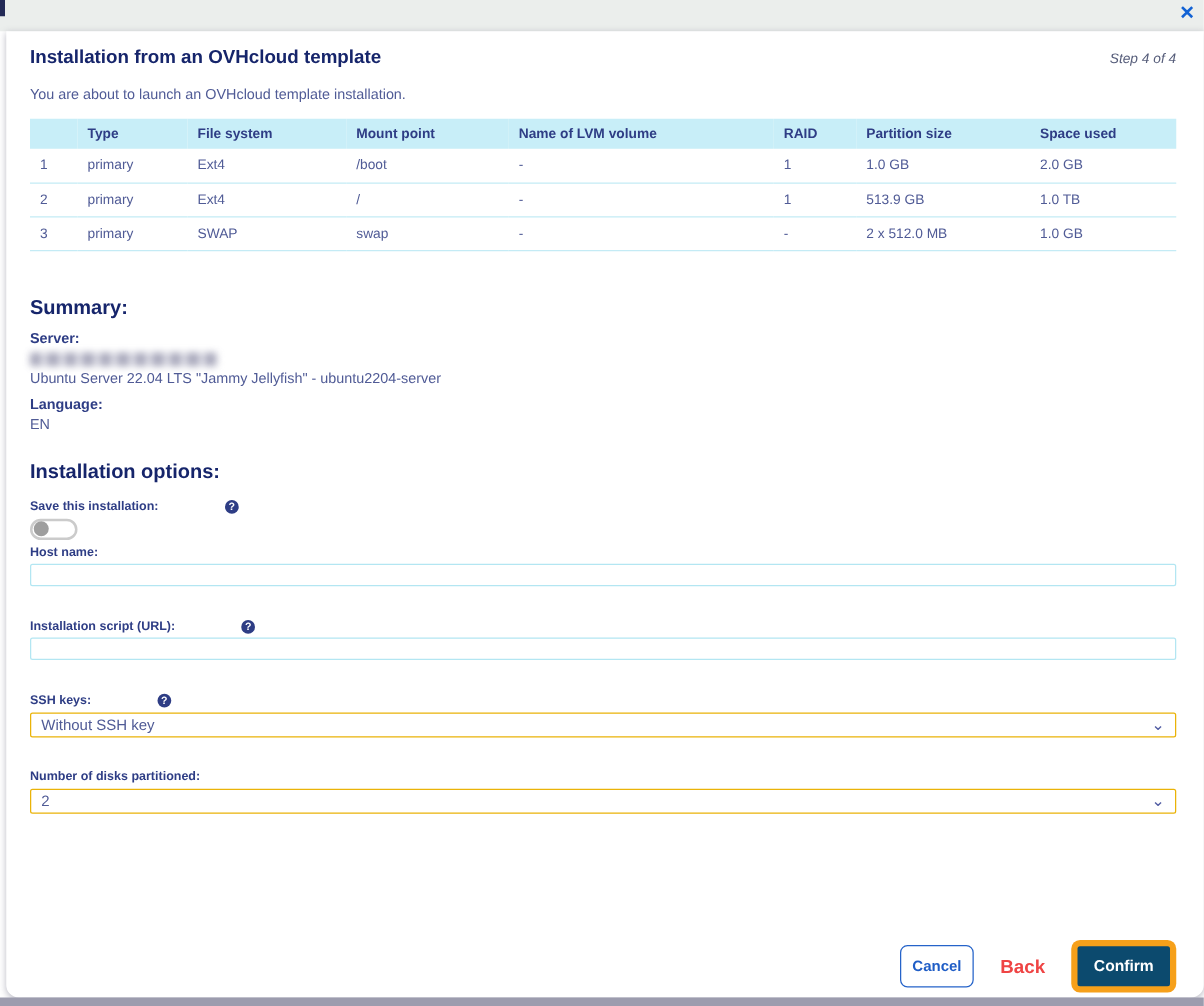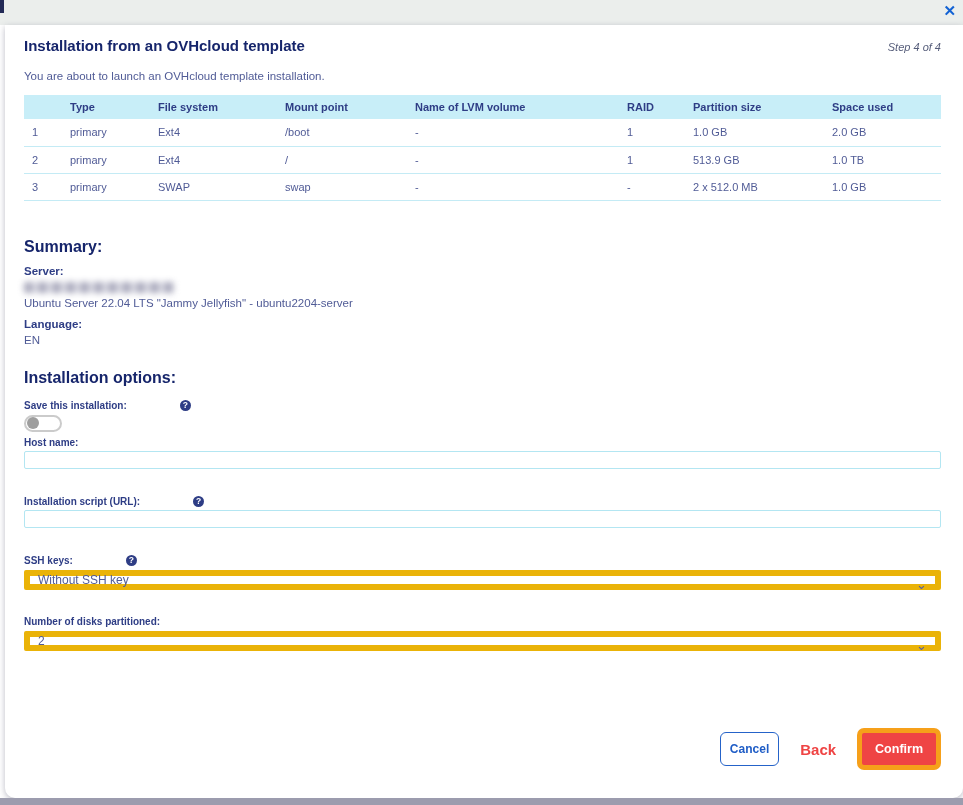--- a/index.html
+++ b/index.html
@@ -56,36 +56,36 @@
   .toggle-knob { width:12px; height:12px; border-radius:50%; background:#9e9e9e;
     margin-left:1px; }
 
   .text-input { margin-top:3px; width:100%; height:18px;
     border:1px solid #b3e6f2; border-radius:2px; font-size:11.5px; color:#505b96;
     padding:0 6px; outline:none; display:block;
     font-family:"Liberation Sans", sans-serif; }
   .gap-label { margin-top:27px; }
 
   .select { margin-top:4px; position:relative; width:100%; height:20px;
-    border:6px solid #eab308; border-radius:2px; background:#fff;
+    border:1px solid #eab308; border-radius:2px; background:#fff;
     display:flex; align-items:center; padding:0 22px 0 8px; cursor:pointer; }
   .select-value { font-size:12px; color:#505b96; }
   .chevron { position:absolute; right:8px; top:1px; font-size:13px;
     color:#5560a5; line-height:16px; }
 
-  .footer { position:absolute; right:22px; bottom:28px; display:flex;
+  .footer { position:absolute; right:22px; bottom:4px; display:flex;
     align-items:center; }
   .cancel-btn { background:#fff; border:1px solid #2563c9; border-radius:6px;
     color:#1f5dc6; font-weight:bold; font-size:12px; padding:9px 9px;
     cursor:pointer; font-family:"Liberation Sans", sans-serif; }
   .back-btn { color:#ef4444; font-weight:bold; font-size:15px; margin:0 21px;
     cursor:pointer; background:none; border:none;
     font-family:"Liberation Sans", sans-serif; }
   .confirm-ring { background:#f6a01a; padding:5px; border-radius:7px; }
-  .confirm-btn { background:#ef4444; color:#fff; font-weight:bold;
+  .confirm-btn { background:#0c4a6e; color:#fff; font-weight:bold;
     font-size:12.5px; padding:9px 13px; border:none; border-radius:2px;
     cursor:pointer; font-family:"Liberation Sans", sans-serif; }
 </style>
 </head>
 <body>
 
 <div class="top-strip"></div>
 <div class="page-sliver"></div>
 <span class="close-btn">✕</span>
 

